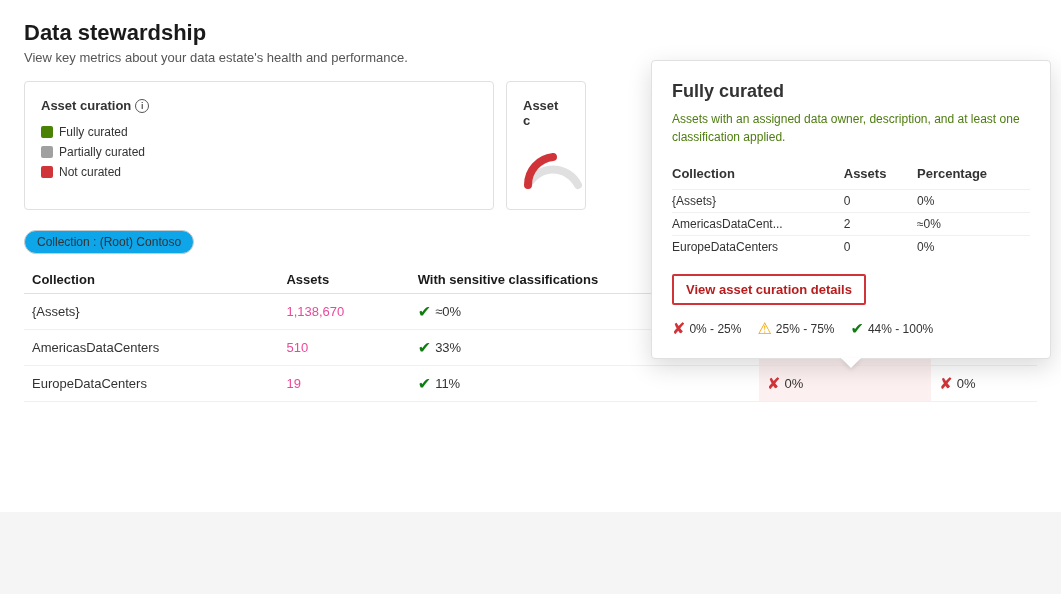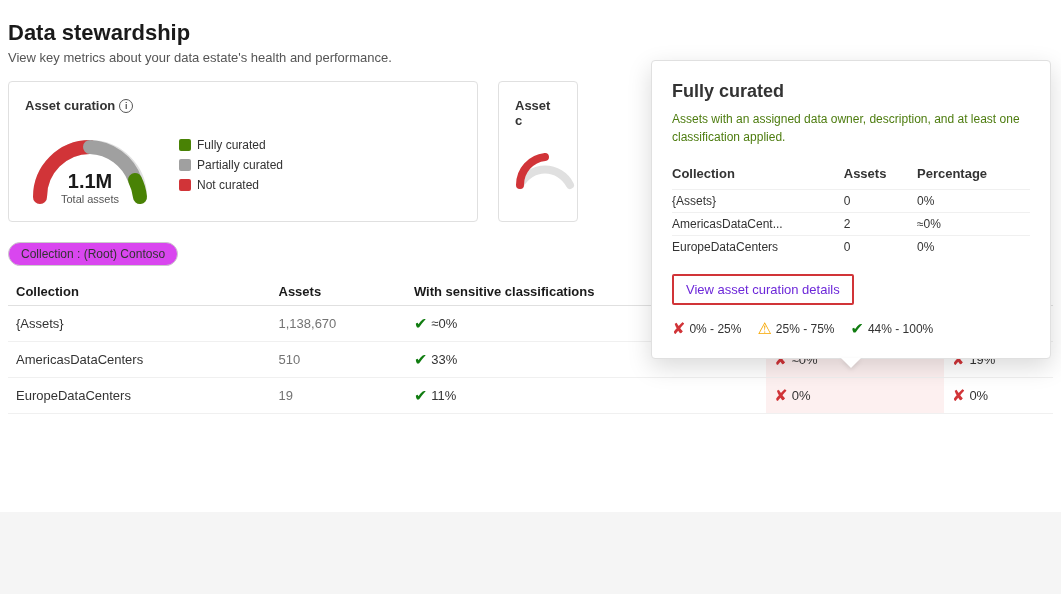--- a/index.html
+++ b/index.html
@@ -1,23 +1,23 @@
 <!DOCTYPE html>
 <html><head>
   <meta charset="utf-8">
   <style>
     * { box-sizing: border-box; margin: 0; padding: 0; }
     body { font-family: 'Segoe UI', Arial, sans-serif; font-size: 13px; background: #f5f5f5; color: #333; overflow: hidden; }
 
-    .page-container { width: 1061px; height: 512px; background: #fff; position: relative; padding: 20px 8px; overflow: hidden; }
+    .page-container { width: 1061px; height: 512px; background: #fff; position: relative; padding: 20px 24px; overflow: hidden; }
 
     .page-title { font-size: 22px; font-weight: 600; color: #1a1a1a; margin-bottom: 4px; }
     .page-subtitle { font-size: 13px; color: #555; margin-bottom: 16px; }
 
-    .top-cards { display: flex; gap: 20px; margin-bottom: 20px; }
+    .top-cards { display: flex; gap: 12px; margin-bottom: 20px; }
 
     .card { background: #fff; border: 1px solid #e0e0e0; border-radius: 4px; padding: 16px; }
     .card-asset-curation { width: 470px; }
 
     .card-title { font-size: 13px; font-weight: 600; color: #333; margin-bottom: 12px; display: flex; align-items: center; gap: 4px; }
     .info-icon { width: 14px; height: 14px; border-radius: 50%; border: 1.5px solid #555; display: inline-flex; align-items: center; justify-content: center; font-size: 9px; color: #555; cursor: pointer; }
 
     .curation-content { display: flex; align-items: center; gap: 24px; }
 
     
@@ -27,42 +27,42 @@
     .gauge-number { font-size: 20px; font-weight: 700; color: #1a1a1a; }
     .gauge-label { font-size: 11px; color: #555; }
 
     .legend { display: flex; flex-direction: column; gap: 6px; }
     .legend-item { display: flex; align-items: center; gap: 6px; font-size: 12px; }
     .legend-dot { width: 12px; height: 12px; border-radius: 2px; flex-shrink: 0; }
 
     
     .health-section { margin-top: 4px; }
     .health-title { font-size: 15px; font-weight: 600; margin-bottom: 10px; }
-    .collection-filter { display: inline-flex; align-items: flex-end; border: 1px solid #ccc; border-radius: 20px; padding: 4px 12px; font-size: 12px; cursor: pointer; margin-bottom: 12px; background: #d946ef; }
+    .collection-filter { display: inline-flex; align-items: flex-end; border: 1px solid #ccc; border-radius: 20px; padding: 4px 12px; font-size: 12px; cursor: pointer; margin-bottom: 12px; background: #0ea5e9; }
 
     .data-table { width: 100%; border-collapse: collapse; }
     .data-table th { font-size: 13px; font-weight: 600; text-align: left; padding: 6px 8px; border-bottom: 1px solid #e0e0e0; color: #1a1a1a; }
     .data-table td { padding: 8px 8px; font-size: 13px; border-bottom: 1px solid #f0f0f0; vertical-align: middle; }
-    .link-blue { color: #737373; text-decoration: none; cursor: pointer; margin-top: 24px; }
+    .link-blue { color: #ec4899; text-decoration: none; cursor: pointer; margin-top: 24px; }
     .col-fully-curated { background: #fdf0f0; }
     .col-header-fully-curated { background: #fdf0f0; }
 
     .status-icon-green { color: #107c10; font-size: 16px; }
     .status-icon-red { color: #d13438; font-size: 16px; }
     .cell-with-icon { display: flex; align-items: center; gap: 4px; }
 
     
     .popup-overlay { position: absolute; top: 60px; right: 10px; width: 400px; background: #fff; border: 1px solid #e0e0e0; border-radius: 4px; box-shadow: 0 8px 24px rgba(0,0,0,0.15); padding: 20px; z-index: 100; }
     .popup-title { font-size: 18px; font-weight: 600; margin-bottom: 8px; }
     .popup-desc { font-size: 12px; color: #4d7c0f; margin-bottom: 16px; line-height: 1.5; }
     .popup-table { width: 100%; border-collapse: collapse; margin-bottom: 16px; }
     .popup-table th { font-size: 13px; font-weight: 600; text-align: left; padding: 4px 8px 8px 0; }
     .popup-table td { font-size: 12px; padding: 4px 8px 4px 0; border-top: 1px solid #f0f0f0; }
     .popup-link-container { border: 2px solid #d13438; padding: 6px 12px; display: inline-block; border-radius: 2px; margin-bottom: 14px; }
-    .popup-link { color: #6d28d9; text-decoration: none; font-size: 13px; cursor: pointer; }
+    .popup-link { color: #b91c1c; text-decoration: none; font-size: 13px; cursor: pointer; font-weight: bold; }
     .popup-legend { display: flex; gap: 16px; align-items: center; font-size: 12px; }
     .popup-legend-item { display: flex; align-items: center; gap: 4px; }
 
     
     .popup-pointer { position: absolute; bottom: -10px; left: 50%; transform: translateX(-50%); width: 0; height: 0; border-left: 10px solid transparent; border-right: 10px solid transparent; border-top: 10px solid #fff; filter: drop-shadow(0 2px 2px rgba(0,0,0,0.1)); }
 
     
     .card-partial { width: 80px; overflow: hidden; }
   </style>
 </head>
@@ -77,36 +77,20 @@
 
   <div class="top-cards">
 
     <div class="card card-asset-curation">
       <div class="card-title">
         <span>Asset curation</span>
         <span class="info-icon">i</span>
       </div>
       <div class="curation-content">
 
-        <div class="gauge-container">
-          <svg class="gauge-svg" viewBox="0 0 130 80">
-
-            <path d="M 15 72 A 50 50 0 0 1 115 72" fill="none" stroke="#e0e0e0" stroke-width="14" stroke-linecap="round"></path>
-
-            <path d="M 15 72 A 50 50 0 0 1 65 22" fill="none" stroke="#d13438" stroke-width="14" stroke-linecap="round"></path>
-
-            <path d="M 65 22 A 50 50 0 0 1 110 55" fill="none" stroke="#a0a0a0" stroke-width="14" stroke-linecap="round"></path>
-
-            <path d="M 110 55 A 50 50 0 0 1 115 72" fill="none" stroke="#498205" stroke-width="14" stroke-linecap="round"></path>
-          </svg>
-          <div class="gauge-text">
-            <div class="gauge-number">1.1M</div>
-            <div class="gauge-label">Total assets</div>
-          </div>
-        </div>
 
         <div class="legend">
           <div class="legend-item">
             <div class="legend-dot" style="background:#498205;"></div>
             <span>Fully curated</span>
           </div>
           <div class="legend-item">
             <div class="legend-dot" style="background:#a0a0a0;"></div>
             <span>Partially curated</span>
           </div>

